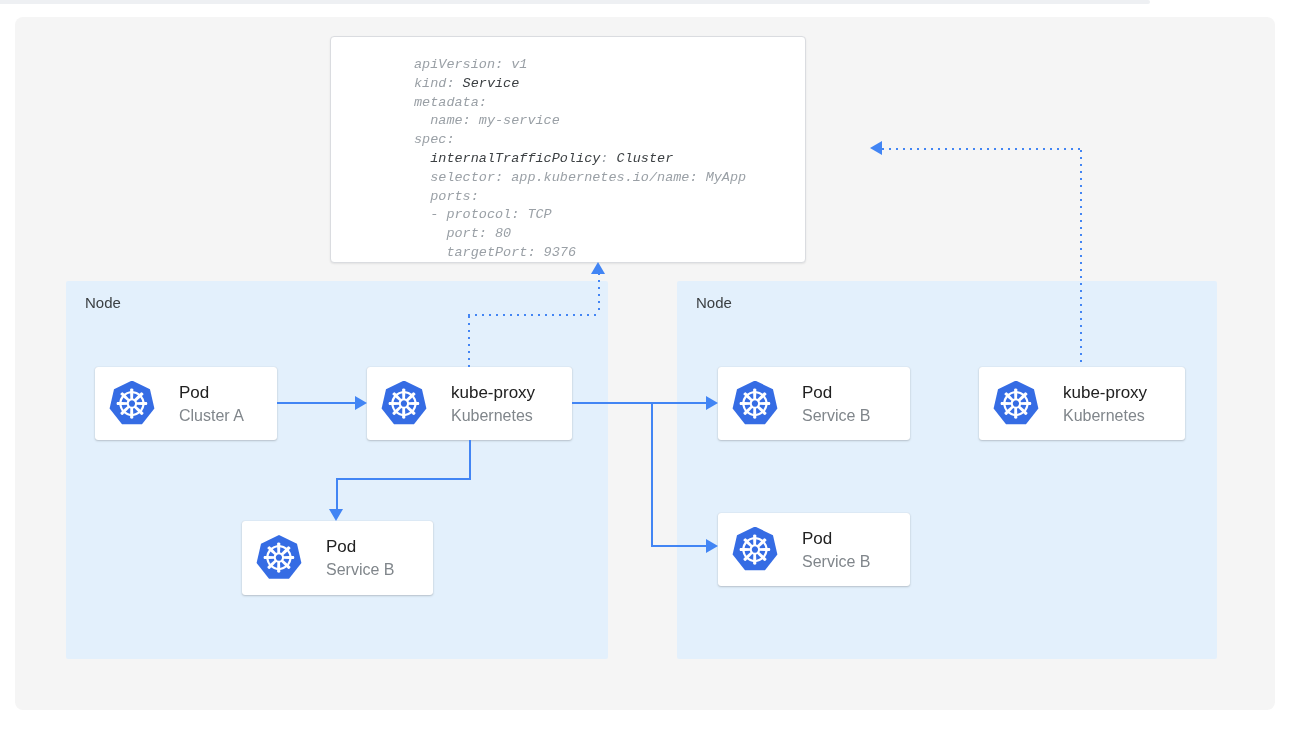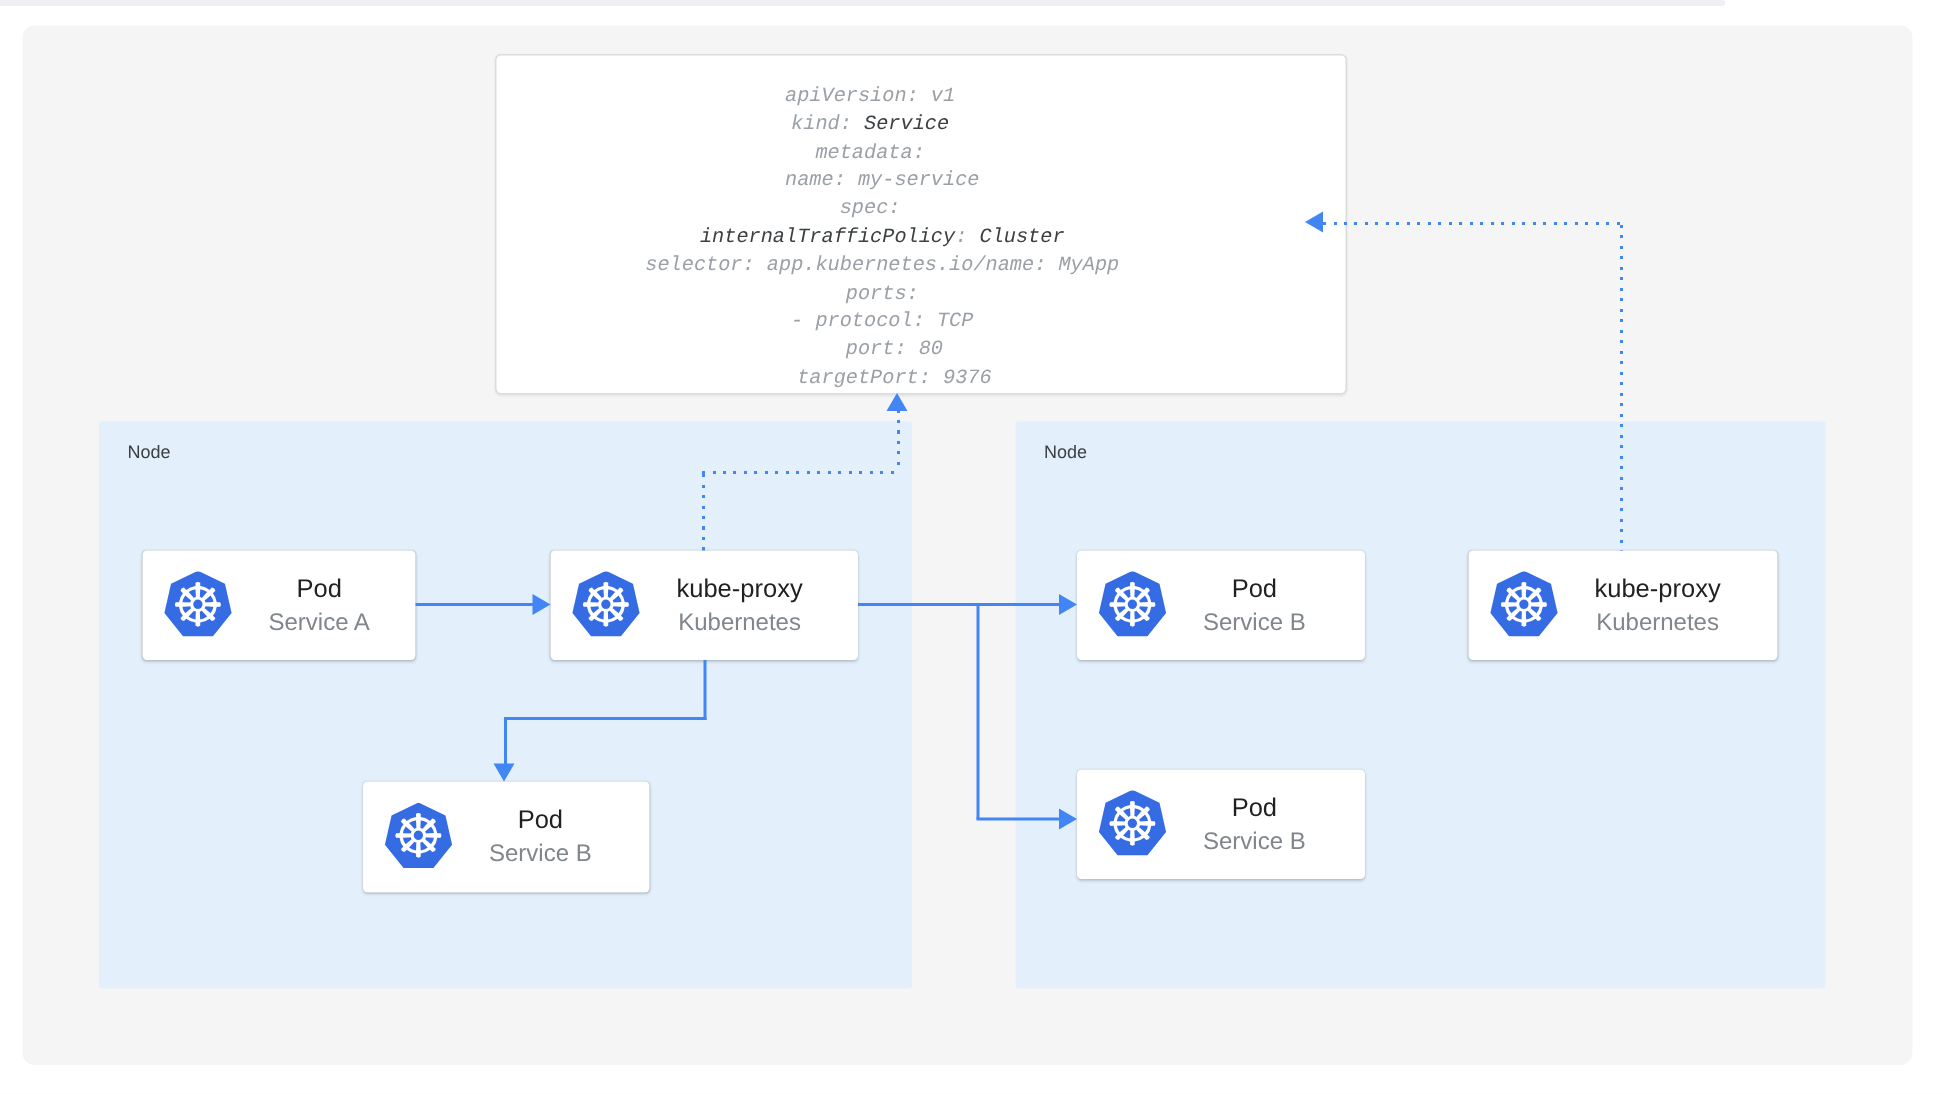--- a/index.html
+++ b/index.html
@@ -3,41 +3,41 @@
 <meta charset="utf-8">
 <style>
   html,body{margin:0;padding:0;background:#fff;}
   .page{position:relative;width:1296px;height:729px;background:#fff;overflow:hidden;
         font-family:"Liberation Sans",sans-serif;}
   .top-bar{position:absolute;left:0;top:0;width:1150px;height:4px;background:#eef0f3;
            border-radius:0 3px 3px 0;}
   .panel{position:absolute;left:15px;top:17px;width:1260px;height:693px;
          background:#f5f5f5;border-radius:8px;}
   
-  .yaml-card{position:absolute;left:330px;top:36px;width:568px;height:227px;box-sizing:border-box;
+  .yaml-card{position:absolute;left:330px;top:36px;width:476px;height:227px;box-sizing:border-box;
              background:#fff;border:1px solid #dadce0;border-radius:4px;
-             box-shadow:0 1px 2px rgba(0,0,0,.08);text-align:center;}
+             box-shadow:0 1px 2px rgba(0,0,0,.08);}
   .yaml-code{position:absolute;left:83px;top:19px;white-space:pre;
              font-family:"Liberation Mono","DejaVu Sans Mono",monospace;
              font-style:italic;font-size:13.5px;line-height:18.8px;color:var(--yaml-text,#9aa0a6);}
   .yaml-code .b{font-weight:normal;color:var(--yaml-bold,#3c4043);}
   
   .node{position:absolute;top:281px;height:378px;background:var(--node-fill,#e3f0fc);border-radius:2px;}
   .node-left{left:66px;width:542px;}
   .node-right{left:677px;width:540px;}
-  .node-label{position:absolute;left:19px;top:13px;font-size:12px;color:#3c4043;}
+  .node-label{position:absolute;left:19px;top:13px;font-size:15px;color:#3c4043;}
   
   .card{position:absolute;height:73px;background:#fff;border-radius:3px;
         box-shadow:0 1px 2px rgba(60,64,67,.25),0 0 1px rgba(60,64,67,.2);
         display:flex;align-items:center;padding-left:14px;box-sizing:border-box;}
   .k8s-icon{width:46px;height:46px;flex:0 0 46px;background:var(--k8s-blue,#356ce4);
             clip-path:polygon(50% 0%,89.1% 18.9%,98.7% 61.1%,71.7% 95.1%,28.3% 95.1%,1.3% 61.1%,10.9% 18.9%);
             display:flex;align-items:center;justify-content:center;}
   .k8s-glyph{color:#fff;font-family:"DejaVu Sans",sans-serif;font-size:40px;line-height:1;}
-  .card-text{display:flex;flex-direction:column;margin-left:24px;text-align:center;}
+  .card-text{display:flex;flex-direction:column;margin-left:24px;}
   .card-title{font-size:17px;line-height:24px;color:#212121;}
   .card-subtitle{font-size:16px;line-height:22px;color:#80868b;}
   
   .ln-h{position:absolute;height:2px;background:var(--accent,#4285f4);}
   .ln-v{position:absolute;width:2px;background:var(--accent,#4285f4);}
   .dot-h{position:absolute;height:2px;
          background-image:repeating-linear-gradient(90deg,var(--accent,#4285f4) 0 2px,transparent 2px 7px);}
   .dot-v{position:absolute;width:2px;
          background-image:repeating-linear-gradient(180deg,var(--accent,#4285f4) 0 2px,transparent 2px 7px);}
   .head{position:absolute;width:0;height:0;}
@@ -64,21 +64,21 @@
   <div class="yaml-card">
     <div class="yaml-code"><div><span>apiVersion: v1</span></div><div><span>kind: </span><span class="b">Service</span></div><div><span>metadata:</span></div><div><span>  name: my-service</span></div><div><span>spec:</span></div><div><span>  </span><span class="b">internalTrafficPolicy</span><span>: </span><span class="b">Cluster</span></div><div><span>  selector: app.kubernetes.io/name: MyApp</span></div><div><span>  ports:</span></div><div><span>  - protocol: TCP</span></div><div><span>    port: 80</span></div><div><span>    targetPort: 9376</span></div></div>
   </div>
 
   <div class="card" style="left:95px;top:367px;width:182px;">
     <span class="k8s-icon">
         <span class="k8s-glyph">☸</span>
       </span>
     <span class="card-text">
       <span class="card-title">Pod</span>
-      <span class="card-subtitle">Service A</span>
+      <span class="card-subtitle">Cluster A</span>
     </span>
   </div>
 
   <div class="card" style="left:367px;top:367px;width:205px;">
     <span class="k8s-icon">
         <span class="k8s-glyph">☸</span>
       </span>
     <span class="card-text">
       <span class="card-title">kube-proxy</span>
       <span class="card-subtitle">Kubernetes</span>

